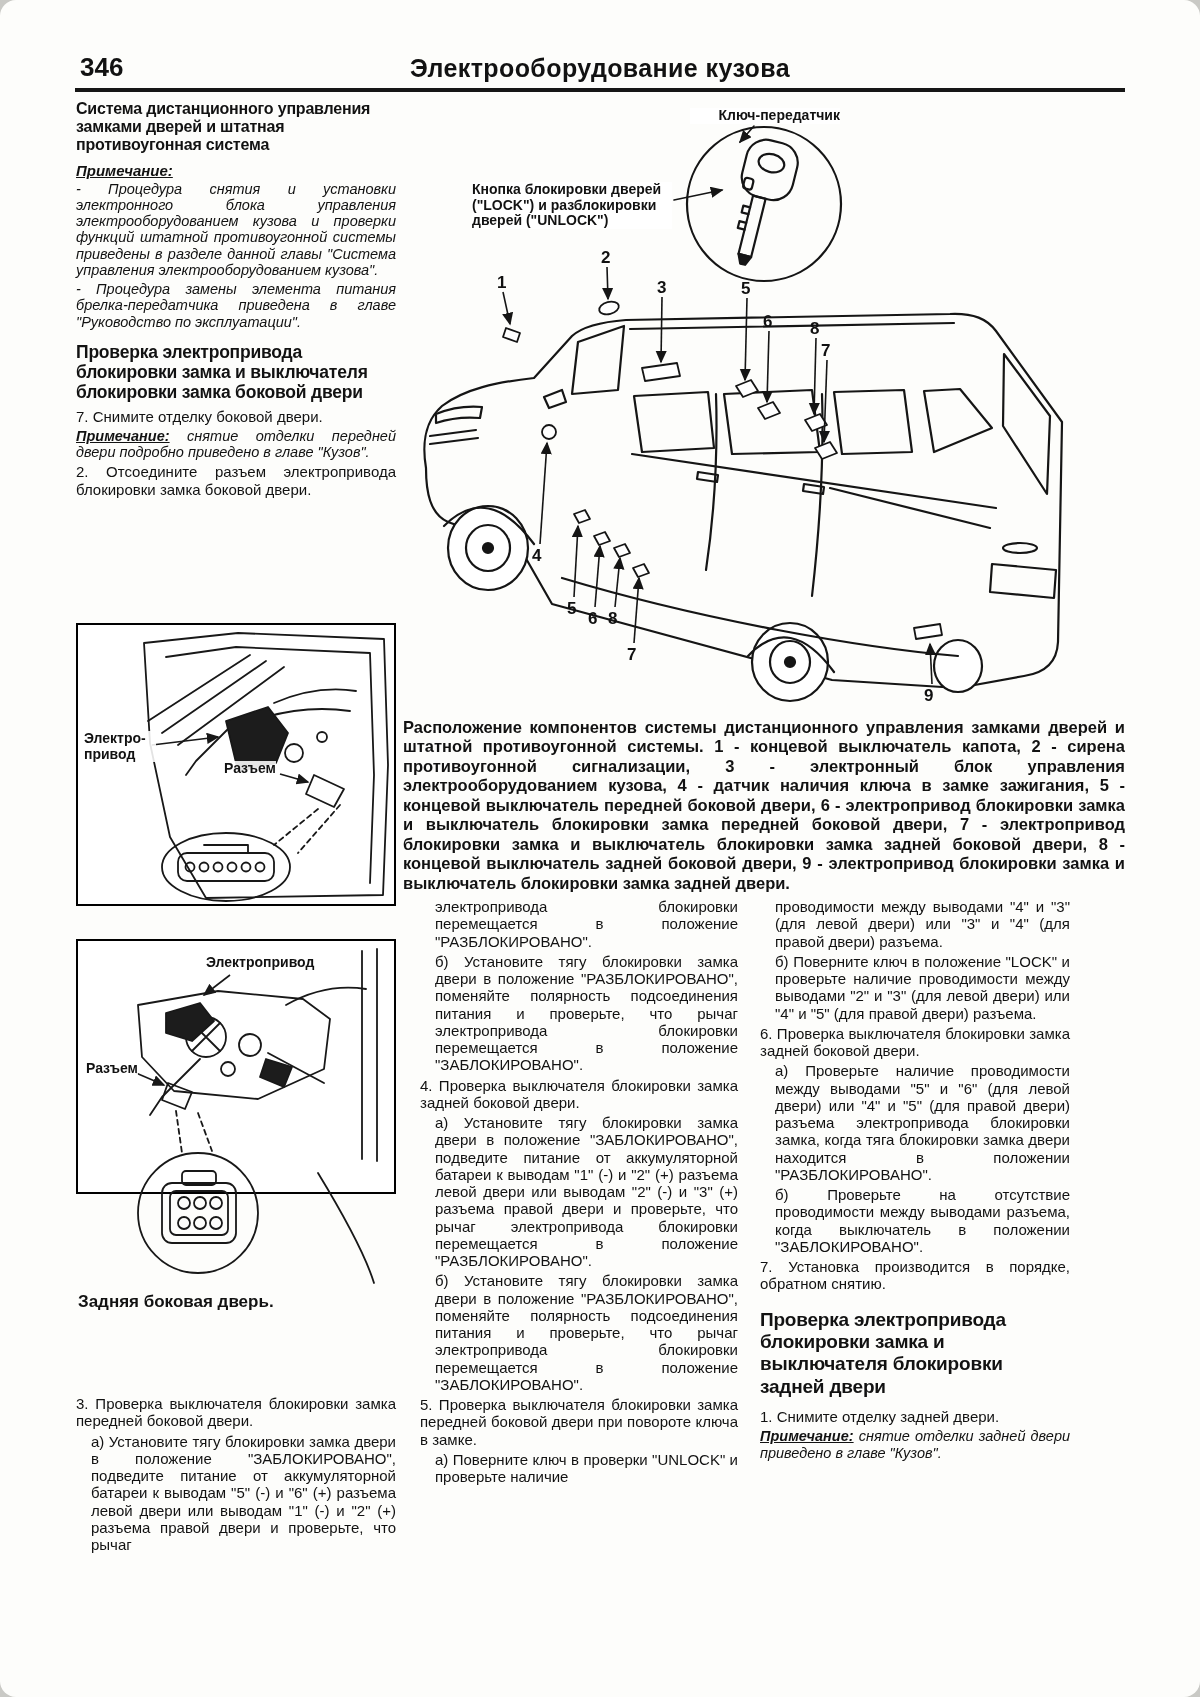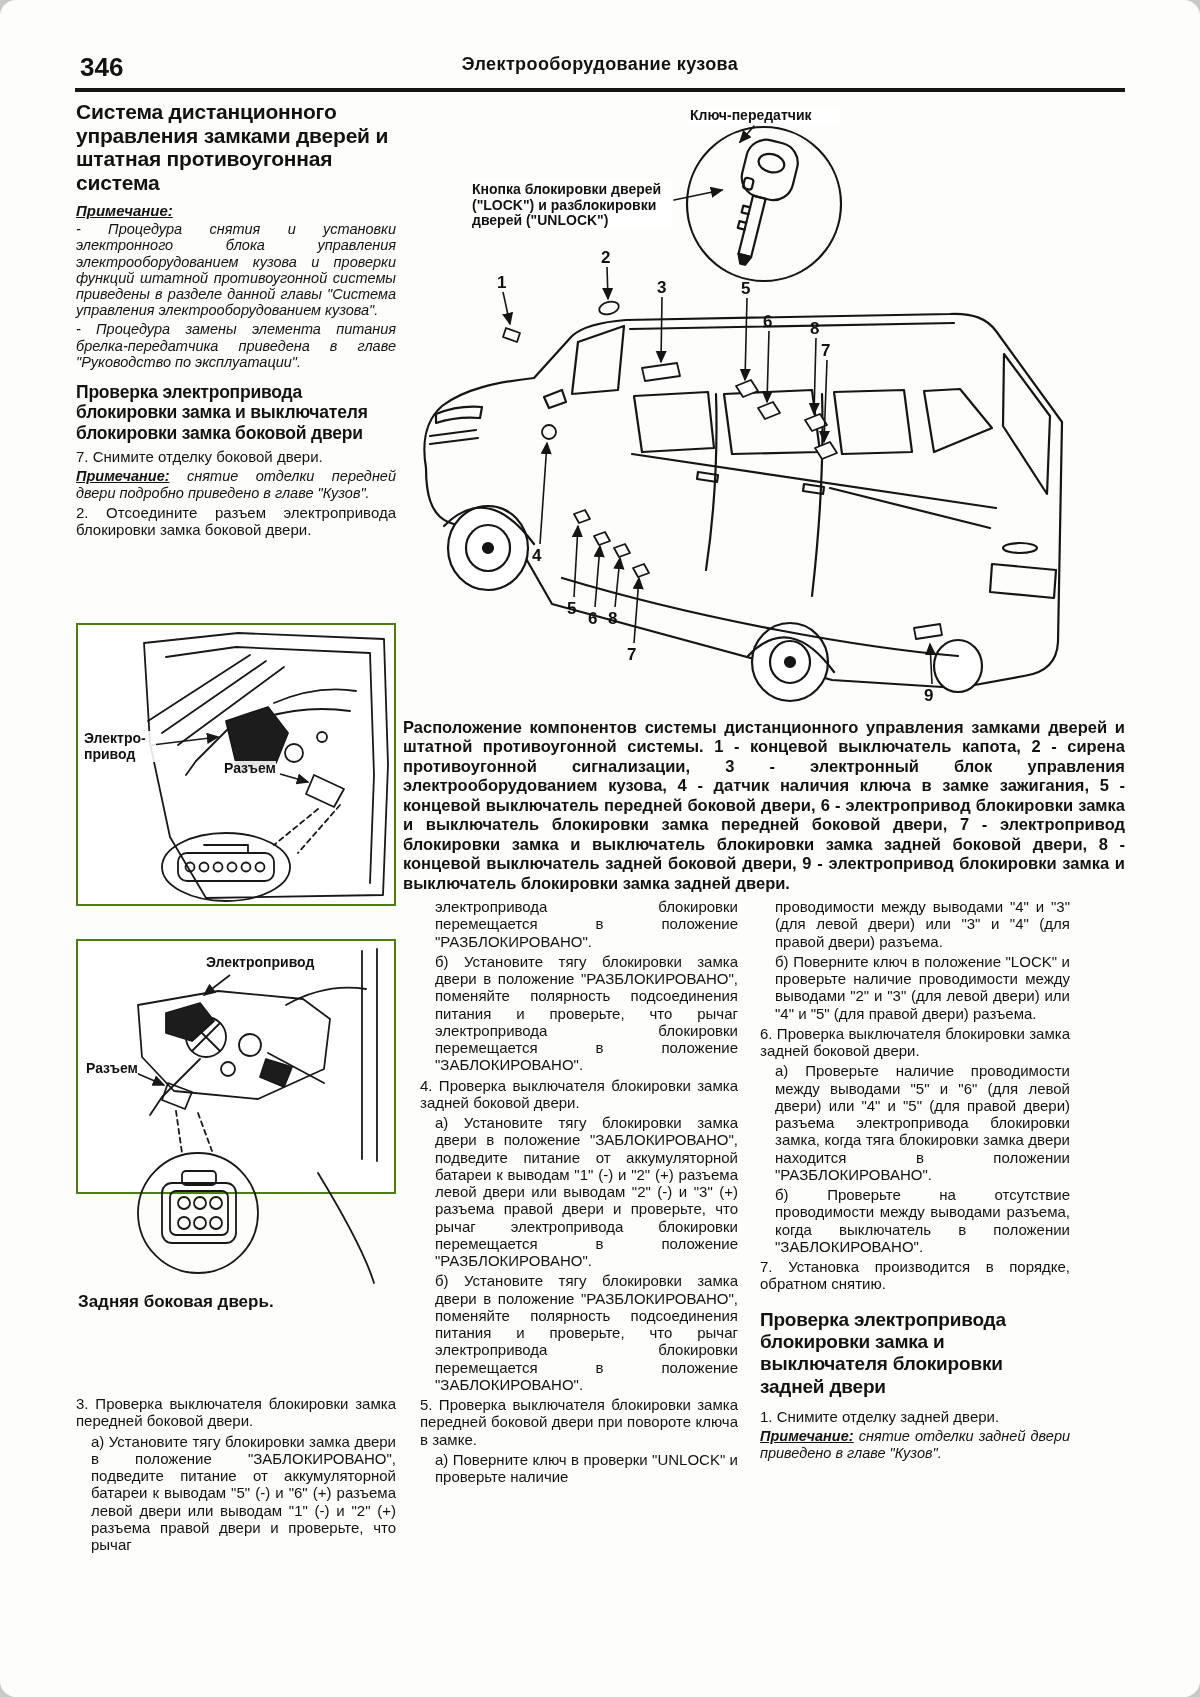--- a/index.html
+++ b/index.html
@@ -9,35 +9,35 @@
     font-family:"Liberation Sans","DejaVu Sans",sans-serif;
     color:#121212;
   }
   .sheet {
     position:relative; width:1200px; height:1697px;
     background:#fdfdfb; border-radius:16px; overflow:hidden;padding-left:16px;
   }
   
   .pagenum { position:absolute; left:80px; top:52px; font-size:26px; font-weight:bold; }
   .ptitle  { position:absolute; left:75px; top:54px; width:1050px; text-align:center;
-             font-size:18px; font-weight:bold; letter-spacing:.4px; }
+             font-size:25px; font-weight:bold; letter-spacing:.4px; }
   .hrule   { position:absolute; left:75px; top:88px; width:1050px; height:4px; background:#161616; }
 
   
   .leftcol { position:absolute; left:76px; top:100px; width:320px; }
-  h1.title { font-size:21px; line-height:1.12; font-weight:bold; letter-spacing:-.2px; margin-bottom:8px; }
+  h1.title { font-size:16px; line-height:1.12; font-weight:bold; letter-spacing:-.2px; margin-bottom:8px; }
   .notelbl { font-size:15px; margin-bottom:2px; }
   .nw { font-style:italic; font-weight:bold; text-decoration:underline; }
   .note { font-size:14.5px; font-style:italic; line-height:1.12; text-align:justify; margin-bottom:3px; }
   h2.sub { font-size:17.5px; line-height:1.16; font-weight:bold; margin:12px 0 5px; letter-spacing:-.2px; }
   .p  { font-size:15px; line-height:1.15; text-align:justify; margin-bottom:3px; }
   .pi { margin-left:15px; }
 
   
-  .figframe { position:absolute; border:2px solid #4d7c0f; background:#fff; }
+  .figframe { position:absolute; border:2px solid #000000; background:#fff; }
   .fig1 { left:76px; top:623px; width:320px; height:283px; }
   .fig2 { left:76px; top:939px; width:320px; height:255px; }
   .figcap { position:absolute; font-size:17px; font-weight:bold; }
   .cap1 { left:78px; top:944px; }
   .cap2 { left:78px; top:1292px; }
   .step3 { position:absolute; left:76px; top:1395px; width:320px; }
 
   .mainfig { position:absolute; left:402px; top:96px; width:722px; height:618px; }
   .maincap { position:absolute; left:403px; top:718px; width:722px;
              font-size:16.5px; font-weight:bold; line-height:1.18; text-align:justify; }
@@ -47,21 +47,21 @@
   .col3 { left:760px; width:310px; }
   h2.sub2 { font-size:19px; line-height:1.18; font-weight:bold; margin:16px 0 10px; letter-spacing:-.2px; }
 
   
   .figlbl { position:absolute; font-size:14px; font-weight:bold; line-height:1.12;
             white-space:pre-line; background:rgba(255,255,255,.88); }
   .lbl-act1  { left:6px;  top:106px; width:72px; }
   .lbl-con1  { left:146px; top:136px; }
   .lbl-act2  { left:128px; top:14px; }
   .lbl-con2  { left:8px;  top:120px; }
-  .keylbl { left:288px; top:12px; width:150px; font-weight:bold; }
+  .keylbl { left:288px; top:12px; width:150px; font-weight:bold;text-align:right; }
   .btnlbl { left:70px; top:86px; width:200px; font-weight:bold; }
 </style>
 </head>
 <body>
 
 <div class="sheet">
 
   <div class="pagenum">346</div>
   <div class="ptitle">Электрооборудование кузова</div>
   <div class="hrule"></div>

